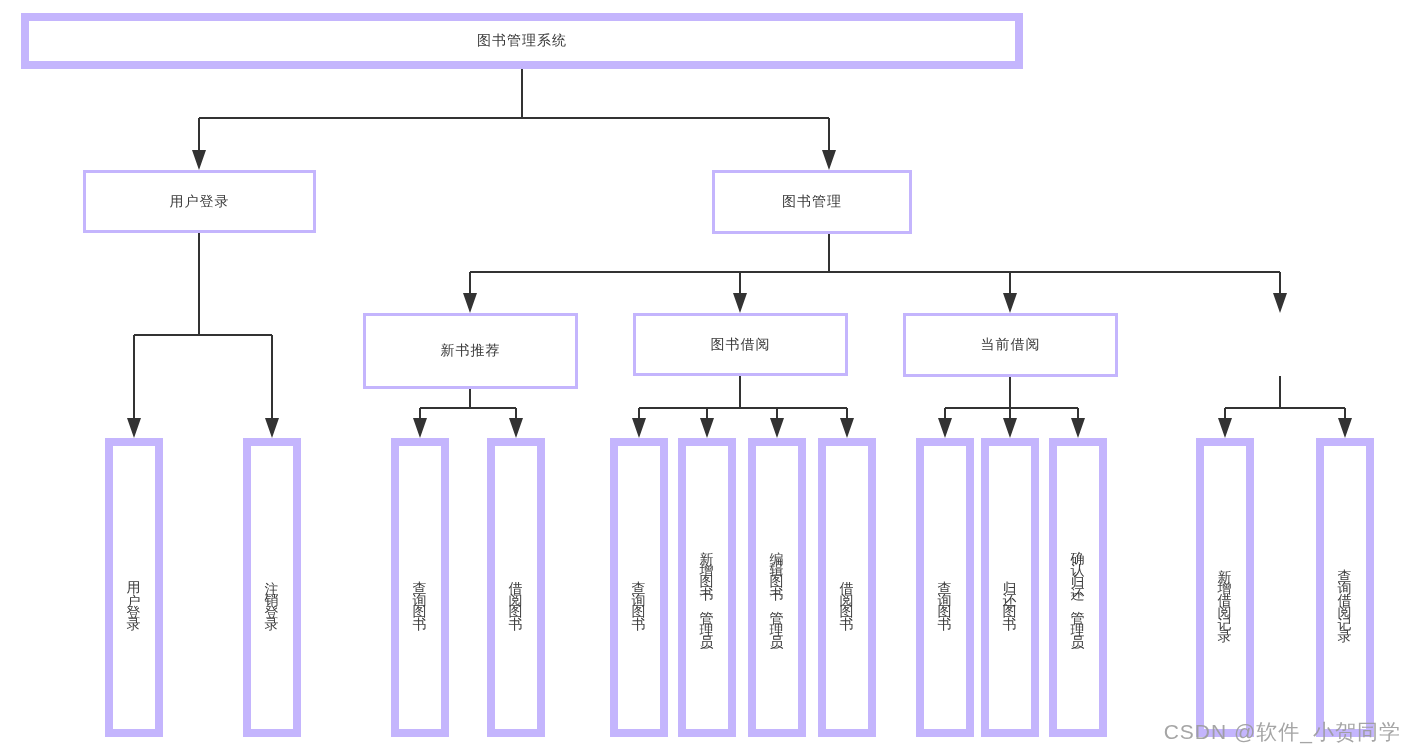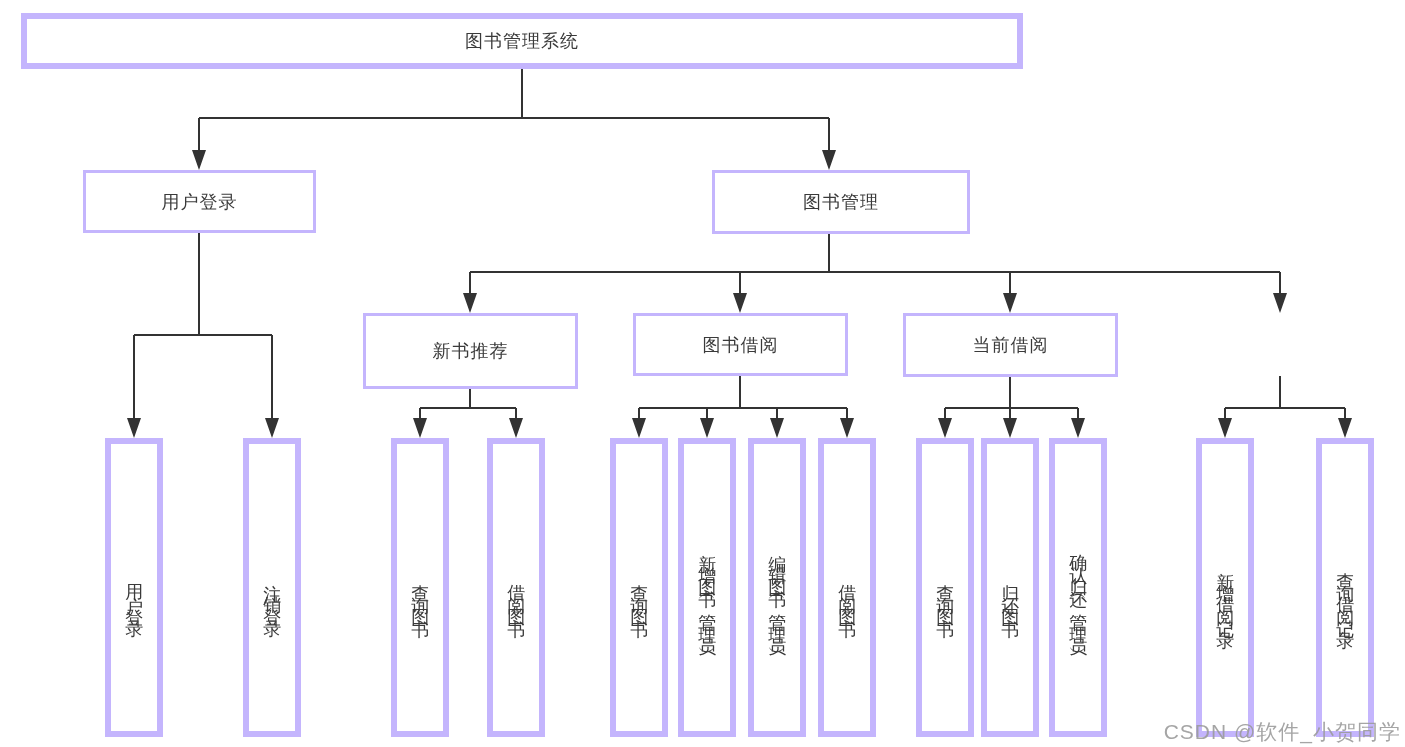--- a/index.html
+++ b/index.html
@@ -19,27 +19,27 @@
     position: absolute;
     left: 0;
     top: 0;
     width: 1405px;
     height: 747px;
     z-index: 1;
   }
   .box {
     position: absolute;
     background: #ffffff;
-    border: 6px solid #c4b5fd;
+    border: 8px solid #c4b5fd;
     box-sizing: border-box;
     display: flex;
     align-items: center;
     justify-content: center;
     color: #3a3a3a;
-    font-size: 18px;
+    font-size: 14px;
     z-index: 2;
   }
   .box.branch {
     border-width: 3px;
   }
   .box.h span {
     white-space: nowrap;
     letter-spacing: 1px;
   }
   .box.v span {
@@ -87,21 +87,21 @@
       M1338 418 H1352 L1345 438 Z"></path>
   </svg>
 
   <div class="box h" style="left:21px; top:13px; width:1002px; height:56px;">
     <span>图书管理系统</span>
   </div>
 
   <div class="box h branch" style="left:83px; top:170px; width:233px; height:63px;">
     <span>用户登录</span>
   </div>
-  <div class="box h branch" style="left:712px; top:170px; width:258px; height:64px;">
+  <div class="box h branch" style="left:712px; top:170px; width:200px; height:64px;">
     <span>图书管理</span>
   </div>
 
   <div class="box h branch" style="left:363px; top:313px; width:215px; height:76px;">
     <span>新书推荐</span>
   </div>
   <div class="box h branch" style="left:903px; top:313px; width:215px; height:64px;">
     <span>当前借阅</span>
   </div>
   <div class="box h branch" style="left:633px; top:313px; width:215px; height:63px;">

